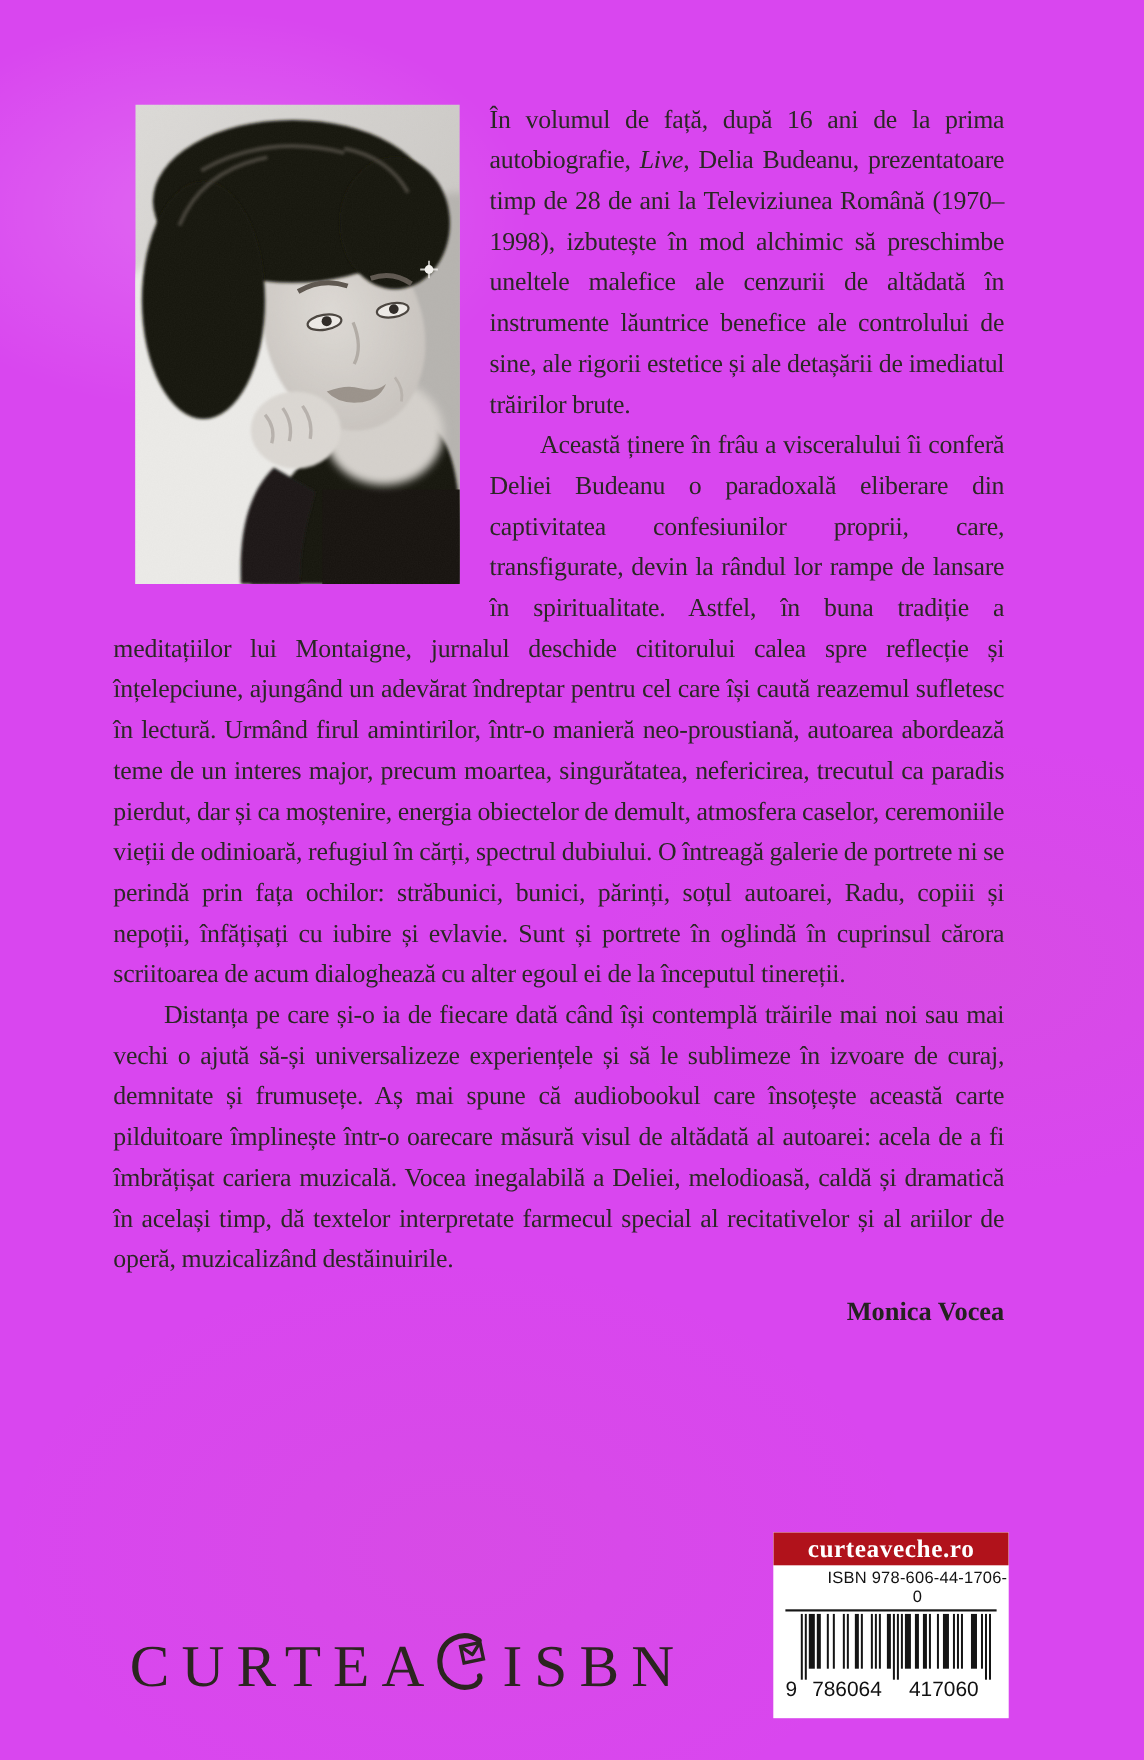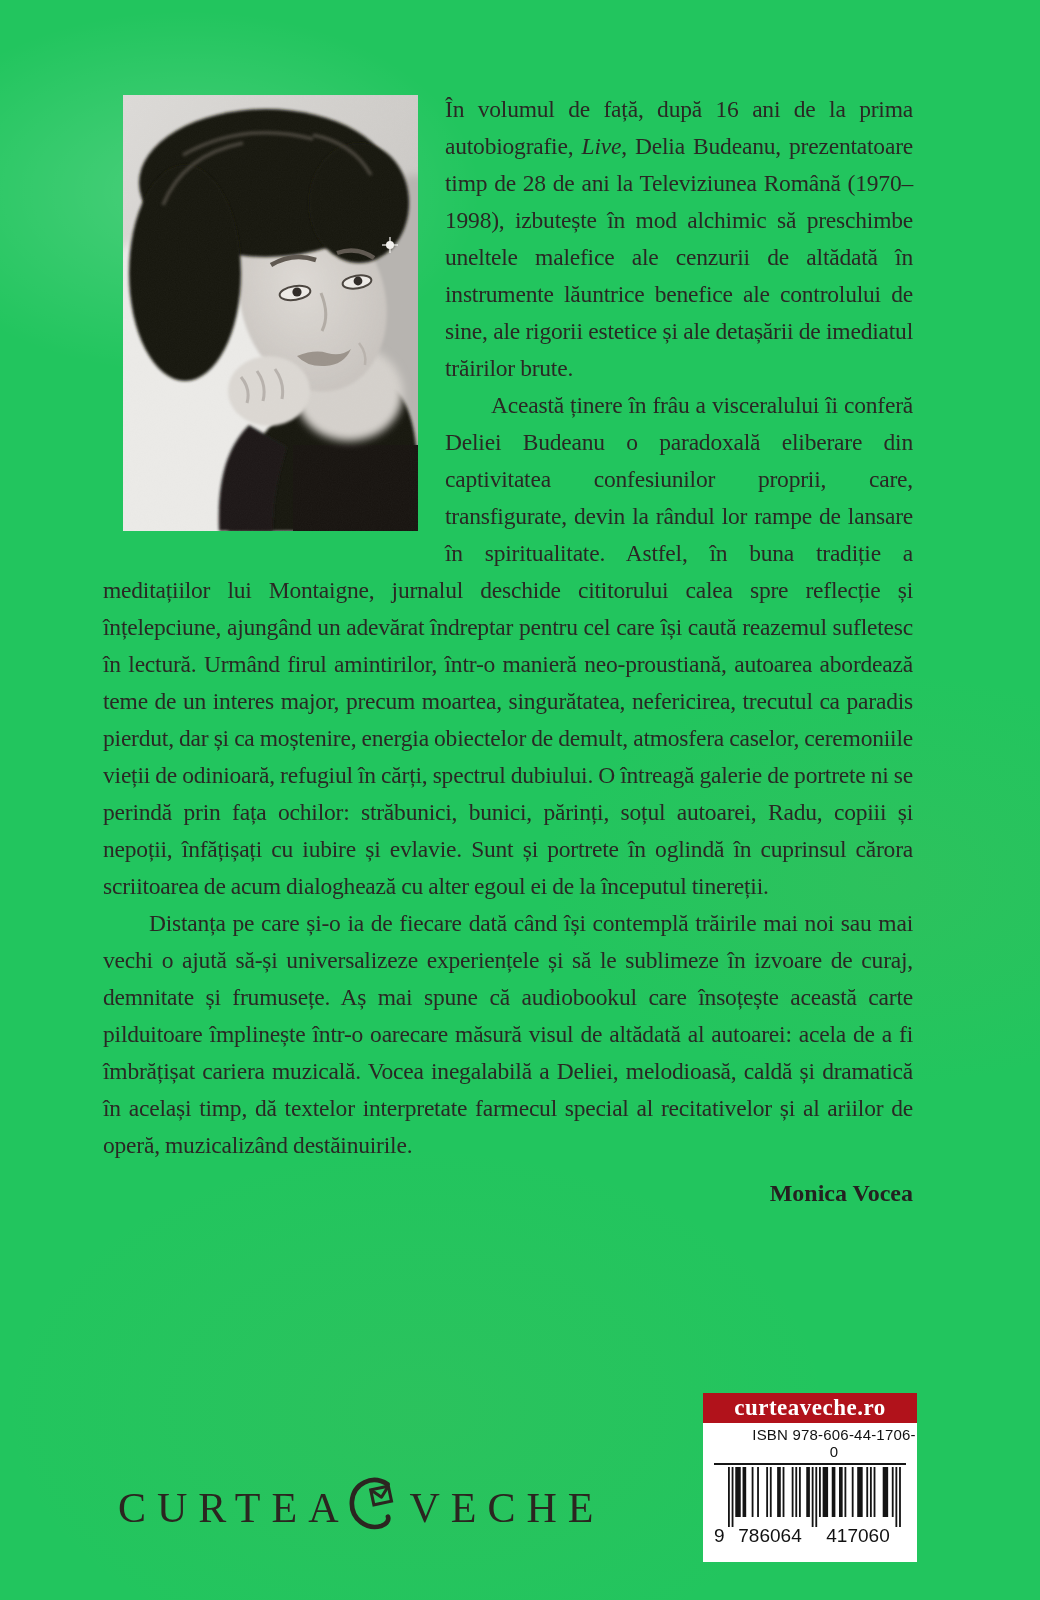--- a/index.html
+++ b/index.html
@@ -32,27 +32,27 @@
     font-size:23px;letter-spacing:.5px;font-family:"Liberation Serif",serif;}
   .isbn{font-family:"Liberation Sans",sans-serif;font-size:15px;color:#121212;
     margin-top:3px;letter-spacing:.2px;padding-left:48px;}
   .isbn-rule{width:192px;height:2px;background:#161616;margin:3px auto 2px auto;}
   .barcode-box svg{display:block;margin:0 auto;}
   .barcode-box svg text{font-family:"Liberation Sans",sans-serif;font-size:19px;fill:#111;}
 
   
   .logo{position:absolute;left:118px;top:1484px;display:flex;align-items:center;
     color:#2b2520;}
-  .logo .word{font-size:42px;letter-spacing:11px;font-family:"Liberation Serif",serif;}
+  .logo .word{font-size:54px;letter-spacing:11px;font-family:"Liberation Serif",serif;}
   .logo svg{width:54px;height:54px;margin:-8px 8px 0 -2px;flex:none;}
 </style>
 </head>
 <body>
 
-<div class="cover" style="background: #22c55e;">
+<div class="cover" style="background: #d946ef;">
 
   <div class="content">
 
     <div class="photo">
 
       <svg viewBox="0 0 295 436" aria-hidden="true">
         <defs>
           <linearGradient id="pbg" x1="0" y1="0" x2="1" y2="1">
             <stop offset="0" stop-color="#dddbd8"></stop>
             <stop offset="1" stop-color="#c2bfbb"></stop>
@@ -173,16 +173,16 @@
 
   <div class="logo">
     <span class="word">CURTEA</span>
     <svg viewBox="0 0 60 60" aria-hidden="true">
       <path d="M45 8 C28 -3 7 7 5.5 27 C4 47 22 59 38 54.5 C44 52.5 47 48 45.5 44" fill="none" stroke="#2b2520" stroke-width="5.2" stroke-linecap="round"></path>
       <g transform="rotate(-12 38 21)">
         <rect x="28" y="12" width="20" height="17" fill="none" stroke="#2b2520" stroke-width="3.4"></rect>
         <path d="M28 12 L38 22.5 L48 12" fill="none" stroke="#2b2520" stroke-width="3.4" stroke-linejoin="round"></path>
       </g>
     </svg>
-    <span class="word">VECHE</span>
+    <span class="word">ISBN</span>
   </div>
 
 </div>
 
 </body></html>

